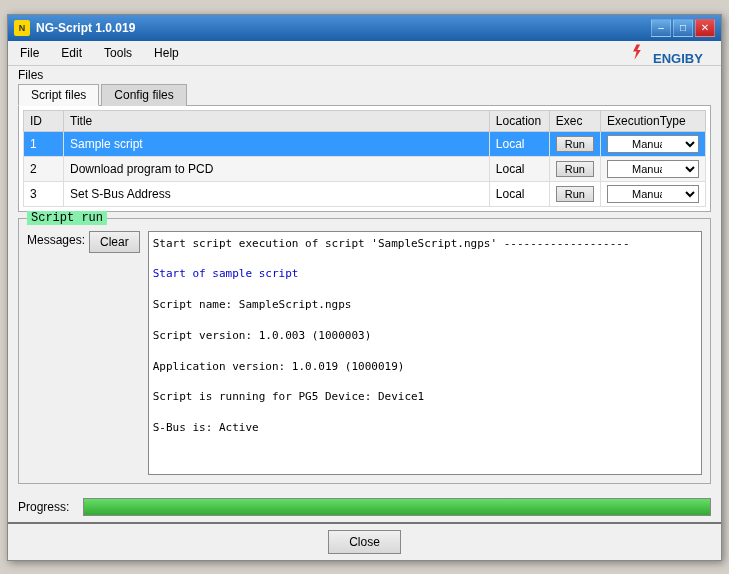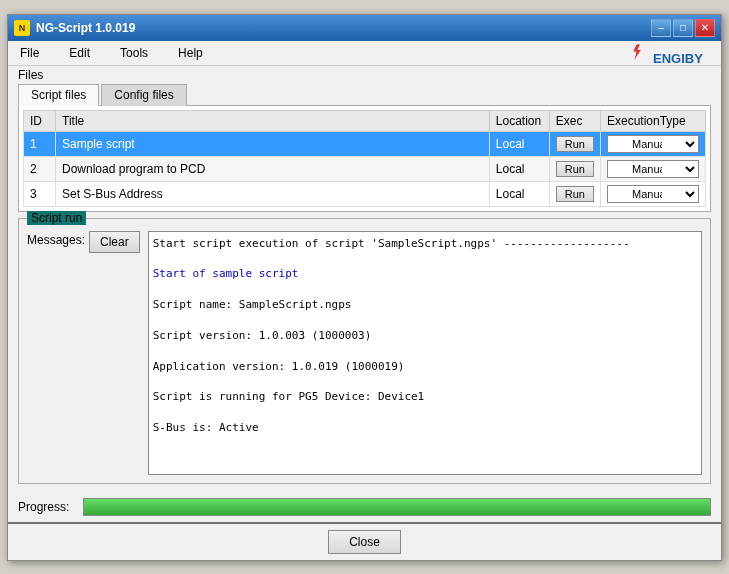--- a/index.html
+++ b/index.html
@@ -66,21 +66,21 @@
       align-items: center;
       justify-content: center;
     }
     .title-btn.close-btn {
       background: linear-gradient(to bottom, #e85050, #c02020);
     }
     .menu-bar {
       background: #f0f0f0;
       padding: 2px 4px;
       display: flex;
-      gap: 14px;
+      gap: 6px;
       border-bottom: 1px solid #ccc;
     }
     .menu-item {
       padding: 3px 8px;
       cursor: pointer;
       font-size: 12px;
     }
     .tabs-container {
       display: flex;
       gap: 0;
@@ -150,23 +150,24 @@
       border: 1px solid #aaa;
       padding: 8px;
       background: #f0f0f0;
       margin-bottom: 8px;
       position: relative;
     }
     .script-run-label {
       position: absolute;
       top: -8px;
       left: 8px;
-      background: #0f766e;
+      background: #86efac;
       padding: 0 4px;
       font-size: 12px;
+      font-family: Liberation Mono, monospace;
     }
     .messages-area {
       display: flex;
       gap: 8px;
       align-items: flex-start;
       margin-top: 4px;
     }
     .messages-label {
       font-size: 12px;
       white-space: nowrap;
@@ -277,21 +278,21 @@
 
     <div class="tabs-container">
       <div class="tab active">Script files</div>
       <div class="tab">Config files</div>
     </div>
 
     <div class="tab-content">
       <table>
         <thead>
           <tr>
-            <th style="width:32px;">ID</th>
+            <th style="width:40px;">ID</th>
             <th>Title</th>
             <th style="width:60px;">Location</th>
             <th style="width:40px;">Exec</th>
             <th style="width:100px;">ExecutionType</th>
           </tr>
         </thead>
         <tbody id="table-body">
         <tr class="row-selected">
     <td>1</td>
     <td>Sample script</td>

